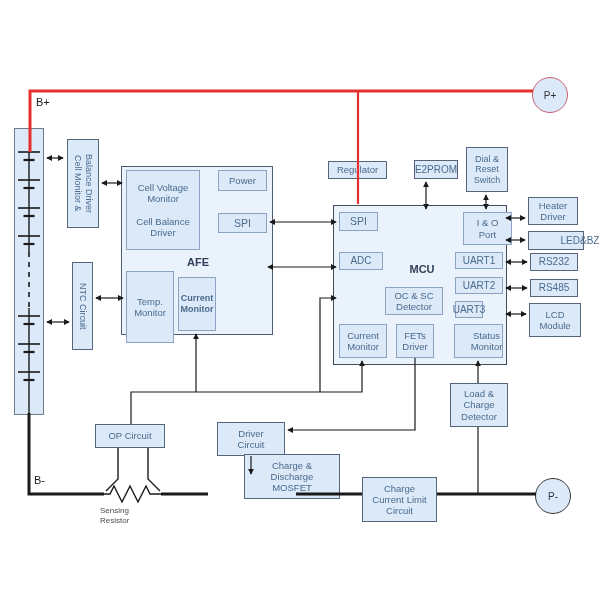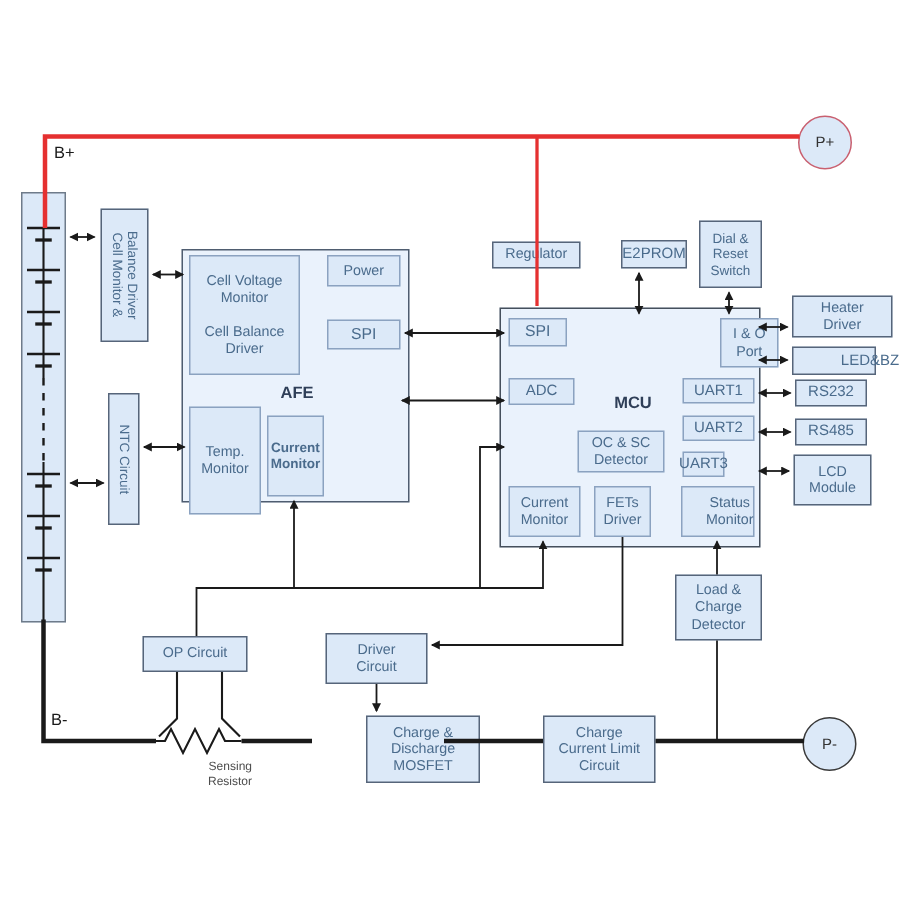--- a/index.html
+++ b/index.html
@@ -12,21 +12,21 @@
   .inner{border:1px solid #8ba2c0;}
   .vtext{writing-mode:vertical-lr;}
   .bold{font-weight:bold;}
   .blocklabel{position:absolute;box-sizing:border-box;display:flex;align-items:center;justify-content:center;
        font-weight:bold;font-size:11px;color:#2f3f58;}
   .term{position:absolute;box-sizing:border-box;border-radius:50%;background:#dce9f8;
         display:flex;align-items:center;justify-content:center;font-size:10px;color:#333;
         border:1.5px solid #3a3a3a;}
   .term.pplus{border-color:#c96070;}
   .caption{position:absolute;box-sizing:border-box;color:#4d4d4d;font-size:8px;line-height:1.2;
-        text-align:right;white-space:pre-line;}
+        text-align:left;white-space:pre-line;}
   .plain{position:absolute;color:#1a1a1a;font-size:11px;}
   svg.overlay{position:absolute;left:0;top:0;pointer-events:none;}
 </style>
 </head>
 <body>
 
 <div class="stage">
 
   <div class="box" style="left:14px;top:128px;width:30px;height:287px;border-color:#6e7b8a;"></div>
 
@@ -50,47 +50,47 @@
 
   <div class="box" style="left:328px;top:161px;width:59px;height:18px;">Regulator</div>
   <div class="box" style="left:397px;top:160px;width:44px;height:19px;font-size:10px;margin-left:17px;">E2PROM</div>
   <div class="box" style="left:466px;top:147px;width:42px;height:45px;font-size:9px;">Dial &amp;
 Reset
 Switch</div>
 
   <div class="box container-box" style="left:333px;top:205px;width:174px;height:160px;border-color:#454f5c;"></div>
   <div class="blocklabel" style="left:402px;top:262px;width:40px;height:14px;">MCU</div>
   <div class="box inner" style="left:339px;top:212px;width:39px;height:19px;font-size:10.5px;">SPI</div>
-  <div class="box inner" style="left:480px;top:212px;width:39px;height:33px;">I &amp; O
+  <div class="box inner" style="left:463px;top:212px;width:49px;height:33px;">I &amp; O
 Port</div>
   <div class="box inner" style="left:339px;top:252px;width:44px;height:18px;font-size:10px;">ADC</div>
   <div class="box inner" style="left:339px;top:287px;width:58px;height:28px;margin-left:46px;">OC &amp; SC
 Detector</div>
   <div class="box inner" style="left:455px;top:252px;width:48px;height:17px;font-size:10px;">UART1</div>
   <div class="box inner" style="left:455px;top:277px;width:48px;height:17px;font-size:10px;">UART2</div>
   <div class="box inner" style="left:455px;top:301px;width:28px;height:17px;font-size:10px;">UART3</div>
   <div class="box inner" style="left:339px;top:324px;width:48px;height:34px;">Current
 Monitor</div>
   <div class="box inner" style="left:396px;top:324px;width:38px;height:34px;">FETs
 Driver</div>
   <div class="box inner" style="left:454px;top:324px;width:49px;height:34px;padding-left:16px;">Status
 Monitor</div>
 
-  <div class="box" style="left:528px;top:197px;width:67px;height:28px;">Heater
+  <div class="box" style="left:528px;top:197px;width:50px;height:28px;">Heater
 Driver</div>
   <div class="box" style="left:528px;top:231px;width:56px;height:19px;font-size:10px;padding-left:48px;">LED&amp;BZ</div>
   <div class="box" style="left:530px;top:253px;width:48px;height:18px;font-size:10px;">RS232</div>
   <div class="box" style="left:530px;top:279px;width:48px;height:18px;font-size:10px;">RS485</div>
   <div class="box" style="left:95px;top:424px;width:70px;height:24px;">OP Circuit</div>
 
   <div class="box" style="left:529px;top:303px;width:52px;height:34px;">LCD
 Module</div>
   <div class="box" style="left:217px;top:422px;width:68px;height:34px;">Driver
 Circuit</div>
-  <div class="box" style="left:208px;top:477px;width:76px;height:45px;margin-left:36px;">Charge &amp;
+  <div class="box" style="left:208px;top:454px;width:96px;height:45px;margin-left:36px;">Charge &amp;
 Discharge
 MOSFET</div>
   <div class="box" style="left:362px;top:477px;width:75px;height:45px;">Charge
 Current Limit
 Circuit</div>
   <div class="box" style="left:450px;top:383px;width:58px;height:44px;">Load &amp;
 Charge
 Detector</div>
 
   <div class="term pplus" style="left:532px;top:77px;width:36px;height:36px;">P+</div>

